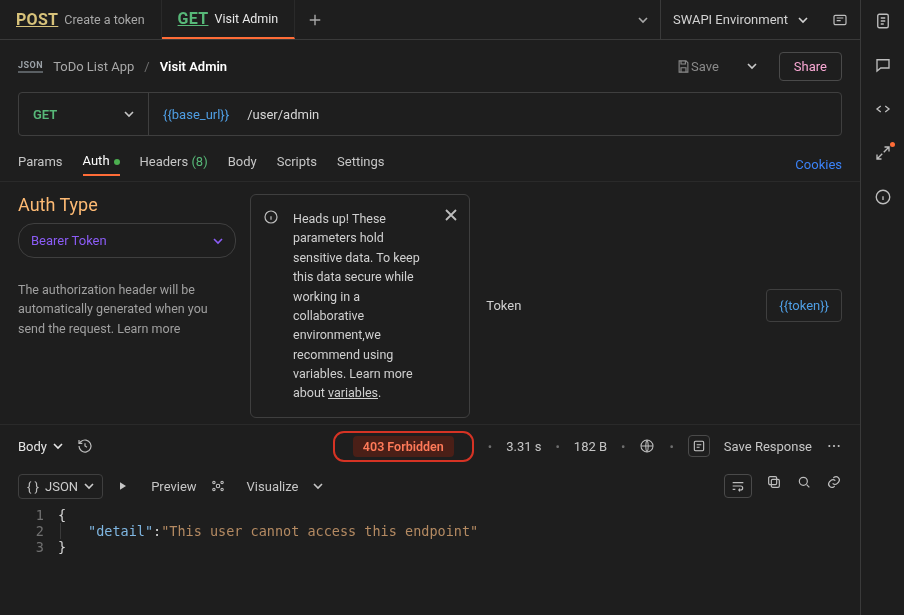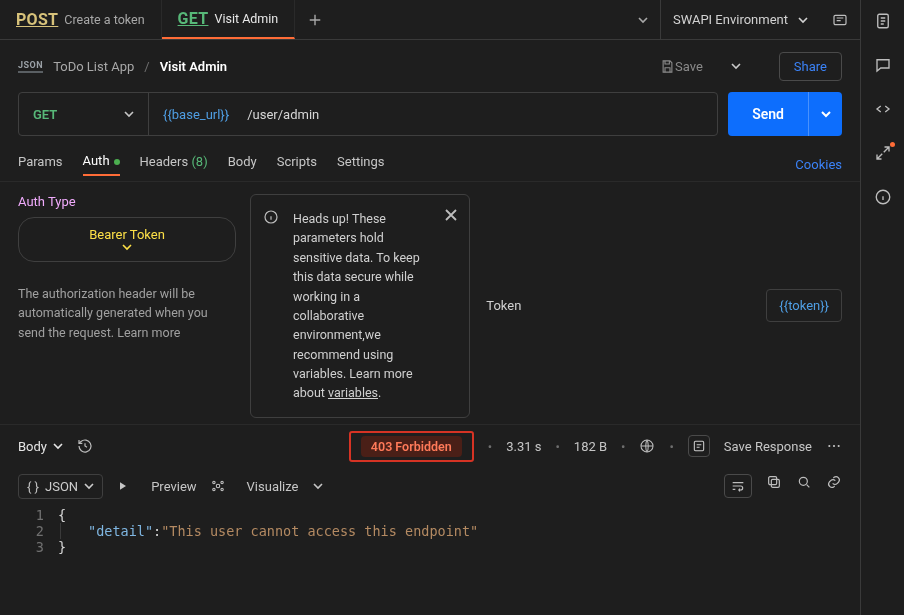--- a/index.html
+++ b/index.html
@@ -62,21 +62,21 @@
     font-size:9px; font-weight:700; color:#9aa0a6; letter-spacing:0.5px;
     border-bottom:2px solid #5a5f63; padding-bottom:1px;
   }
   .crumb-link { color:#a8a8a8; cursor:pointer; }
   .crumb-sep { color:#6e6e6e; }
   .crumb-current { color:#ffffff; font-weight:600; }
   .header-spacer { flex:1; }
   .save-btn { display:flex; align-items:center; color:#8a8a8a; padding:6px 10px; cursor:pointer; border-radius:4px;}
   .save-caret { display:flex; align-items:center; justify-content:center; width:26px; color:#c9c9c9; cursor:pointer;}
   .share-btn {
-    border:1px solid #4a4a4a; border-radius:4px; padding:6px 14px; color:#3b82f6; cursor:pointer; margin-left:20px;
+    border:1px solid #4a4a4a; border-radius:4px; padding:6px 14px; color:#f9a8d4; cursor:pointer; margin-left:4px;
   }
 
   
   .url-row { display:flex; gap:10px; padding: 0 18px 12px; align-items:stretch; height:56px; }
   .url-box {
     flex:1; display:flex; border:1px solid #3f3f3f; border-radius:4px; overflow:hidden;
   }
   .method-select {
     width:130px; display:flex; align-items:center; justify-content:space-between;
     padding:0 14px; color:#57b878; font-weight:600; cursor:pointer;
@@ -100,24 +100,24 @@
   .subtab { color:#c6c6c6; cursor:pointer; padding-bottom:6px; }
   .subtab.active { color:#fff; border-bottom:2px solid #ff6c37; }
   .subtab .dot-green { display:inline-block; width:6px;height:6px;border-radius:50%;background:#4caf50; margin-left:4px; vertical-align:middle;}
   .subtab .count { color:#57b878; }
   .subtabs-spacer { flex:1; }
   .cookies-link { color:#3b82f6; cursor:pointer; }
 
   
   .auth-area { display:flex; padding:12px 18px 0; gap:14px; }
   .auth-left { width:218px; }
-  .auth-left-label { color:#f0abfc; margin-bottom:8px; font-size:13px;}
+  .auth-left-label { color:#fdba74; margin-bottom:8px; font-size:18px;}
   .auth-type-select {
     border:1px solid #3f3f3f; border-radius:16px; padding:9px 12px;
-    display:flex; justify-content:space-between; align-items:center; cursor:pointer; color:#fde047;flex-direction:column;
+    display:flex; justify-content:space-between; align-items:center; cursor:pointer; color:#8b5cf6;
   }
   .auth-help { color:#a0a0a0; margin-top:22px; line-height:1.55; font-size:12.5px;}
   .auth-right { flex:1; display:flex; gap:16px; }
   .info-banner {
     border:1px solid #3f3f3f; border-radius:6px; padding:14px 38px 14px 42px;
     position:relative; color:#d0d0d0; line-height:1.55; font-size:12.5px;
   }
   .info-banner .info-icon { position:absolute; left:12px; top:14px; width:16px; height:16px; color:#bdbdbd;}
   .info-banner .close-icon { position:absolute; right:10px; top:12px; width:16px; height:16px; color:#bdbdbd; cursor:pointer;}
   .info-banner a { color:#d0d0d0; text-decoration:underline; cursor:pointer;}
@@ -130,21 +130,21 @@
 
   
   .resp-row {
     display:flex; align-items:center; padding:6px 18px; gap:14px; border-top:1px solid #2a2a2a;
     margin-top:6px;
   }
   .resp-tab { color:#e5e5e5; cursor:pointer; display:flex; align-items:center; gap:6px; }
   .resp-icon { color:#bdbdbd; cursor:pointer; display:flex; }
   .resp-spacer { flex:1; }
   .status-highlight {
-    border:2px solid #d63324; border-radius:3px; padding:6px 10px;
+    border:2px solid #d63324; border-radius:11px; padding:6px 18px;
   }
   .status-chip {
     background:#4a1f17; color:#ff7a59; padding:3px 10px; border-radius:4px; font-weight:600; font-size:12.5px;
   }
   .meta-dot { color:#6e6e6e; }
   .meta-val { color:#c6c6c6; }
   .net-icon-box { border:1px solid #4a4a4a; border-radius:4px; padding:3px; display:flex; }
   .save-resp { color:#c6c6c6; cursor:pointer; display:flex; align-items:center; gap:6px;}
   .more-icon { color:#c6c6c6; cursor:pointer; }
 
@@ -238,28 +238,20 @@
         <span>GET</span>
         <svg class="caret-down" viewBox="0 0 10 6" fill="none" stroke="currentColor" stroke-width="1.6" style="color:#c6c6c6">
             <path d="M1 1l4 4 4-4"></path>
           </svg>
       </div>
       <div class="url-input">
         <span class="var-token">{{base_url}}</span>
         <span class="url-text">/user/admin</span>
       </div>
     </div>
-    <div class="send-group">
-      <div class="send-btn">Send</div>
-      <div class="send-caret">
-        <svg class="caret-down" viewBox="0 0 10 6" fill="none" stroke="currentColor" stroke-width="2">
-            <path d="M1 1l4 4 4-4"></path>
-          </svg>
-      </div>
-    </div>
   </div>
 
   <div class="subtabs-row">
     <div class="subtab">Params</div>
     <div class="subtab active">
       <span>Auth</span><span class="dot-green"></span>
     </div>
     <div class="subtab">
       <span>Headers</span>
       <span class="count">(8)</span>

